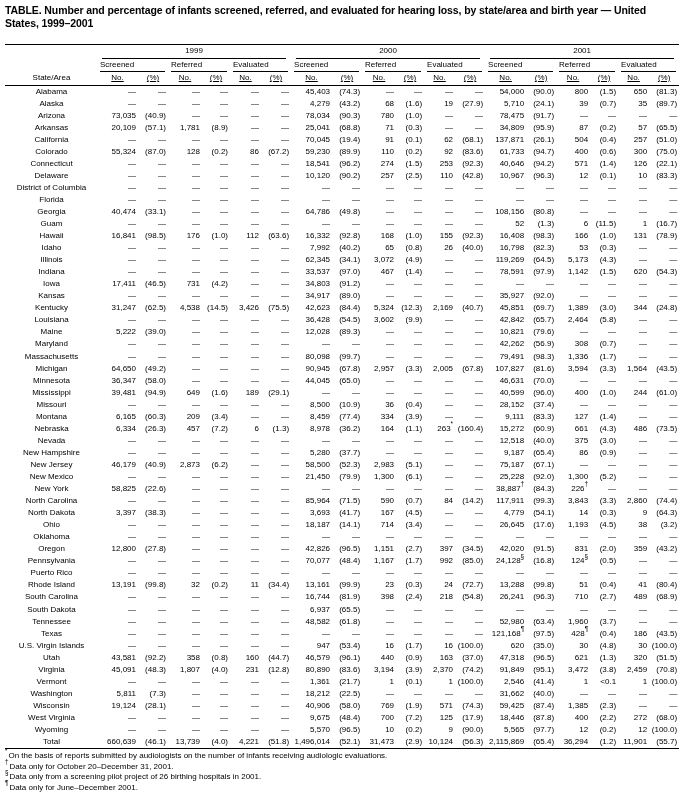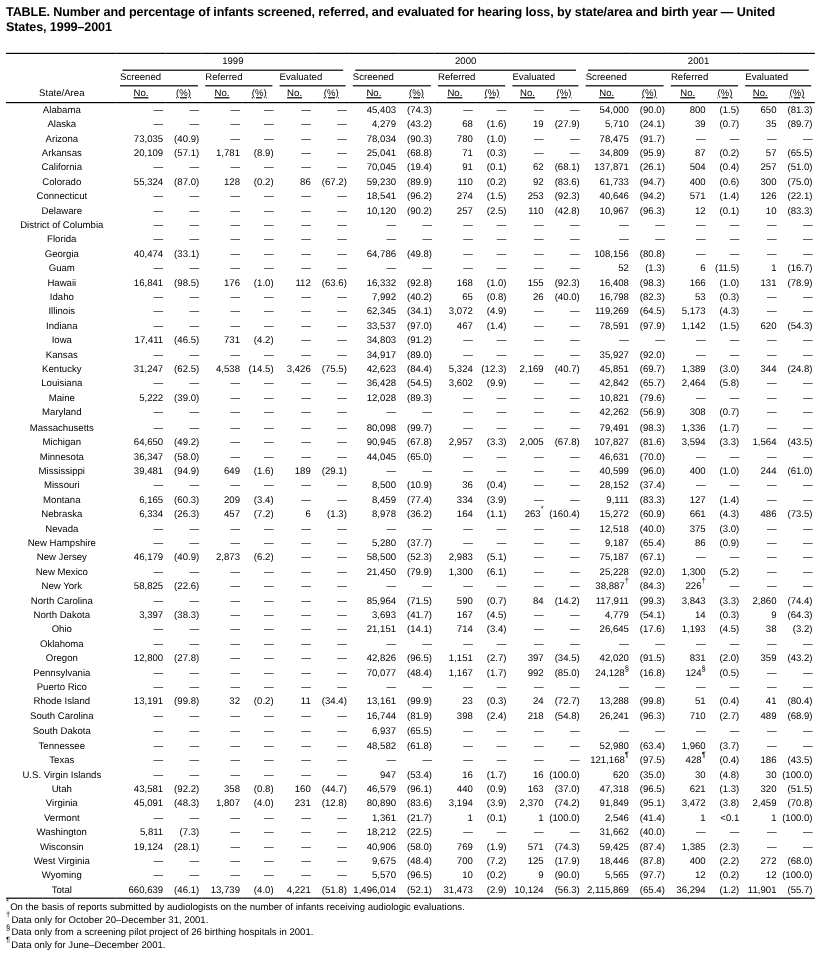--- a/index.html
+++ b/index.html
@@ -872,21 +872,21 @@
         <td class="val">(64.3)</td>
       </tr>
       <tr>
         <td class="state">Ohio</td>
         <td class="val">—</td>
         <td class="val">—</td>
         <td class="val">—</td>
         <td class="val">—</td>
         <td class="val">—</td>
         <td class="val">—</td>
-        <td class="val">21,151</td>
+        <td class="val">18,187</td>
         <td class="val">(14.1)</td>
         <td class="val">714</td>
         <td class="val">(3.4)</td>
         <td class="val">—</td>
         <td class="val">—</td>
         <td class="val">26,645</td>
         <td class="val">(17.6)</td>
         <td class="val">1,193</td>
         <td class="val">(4.5)</td>
         <td class="val">38</td>

